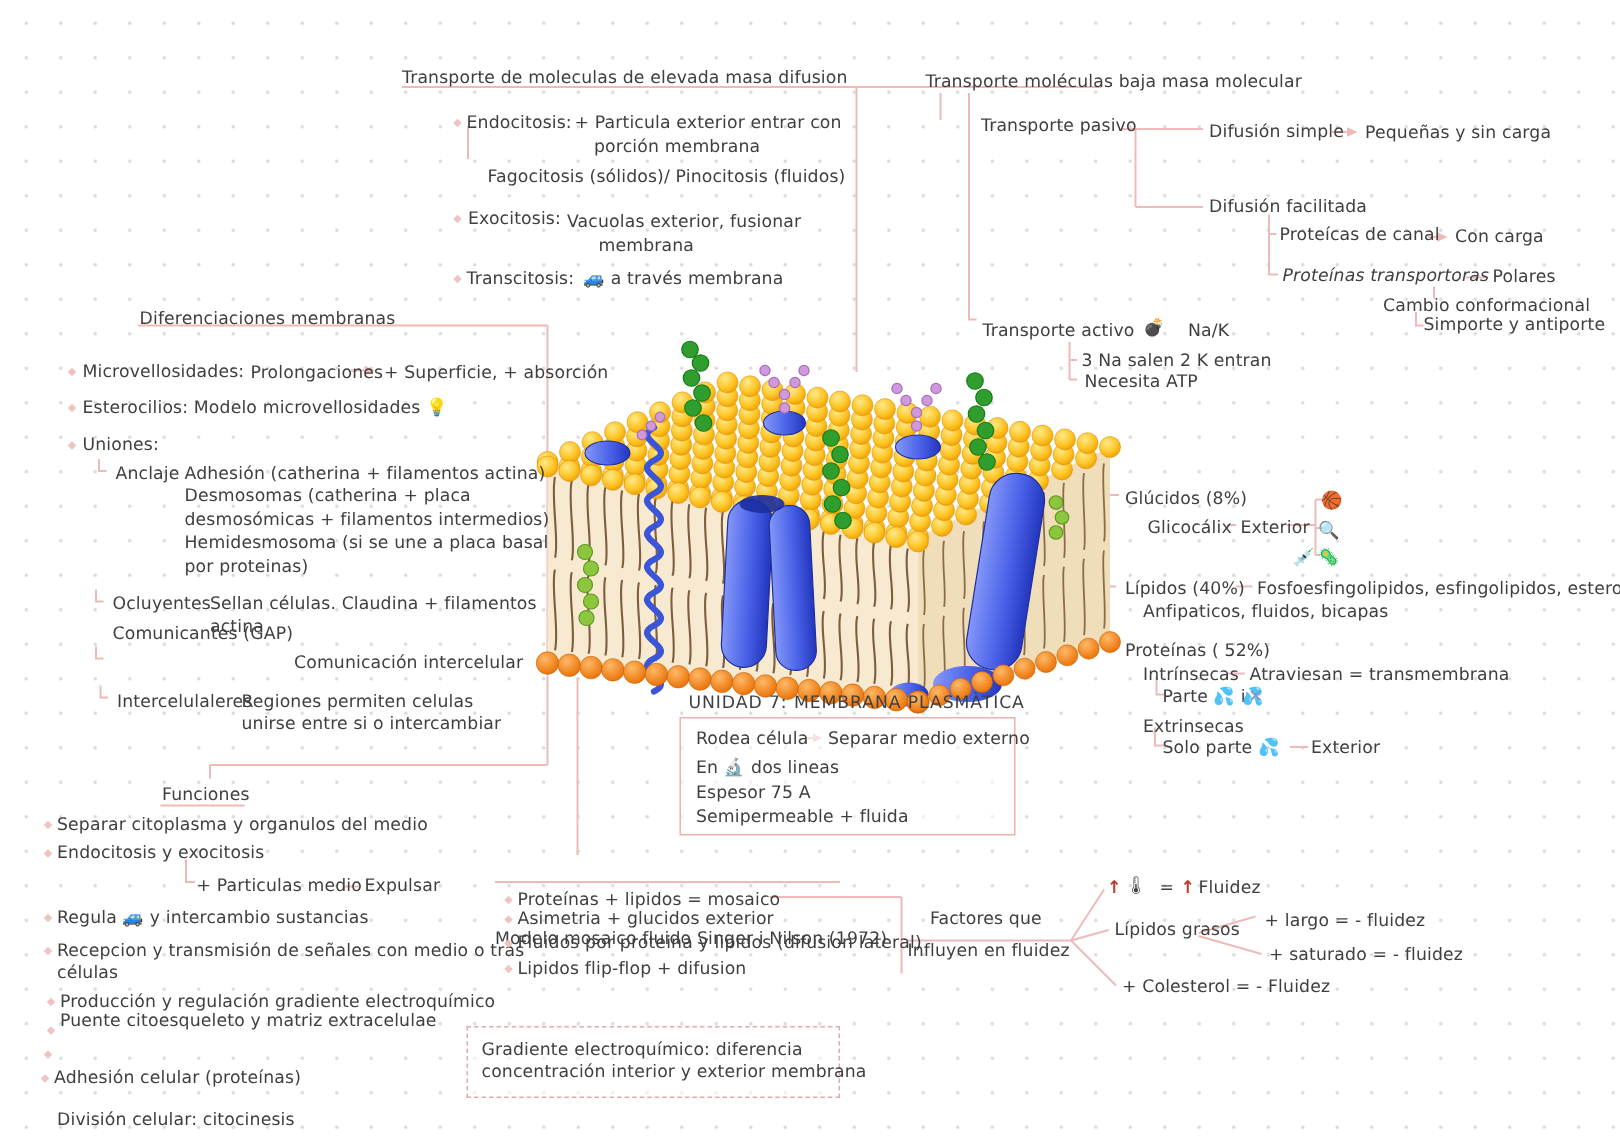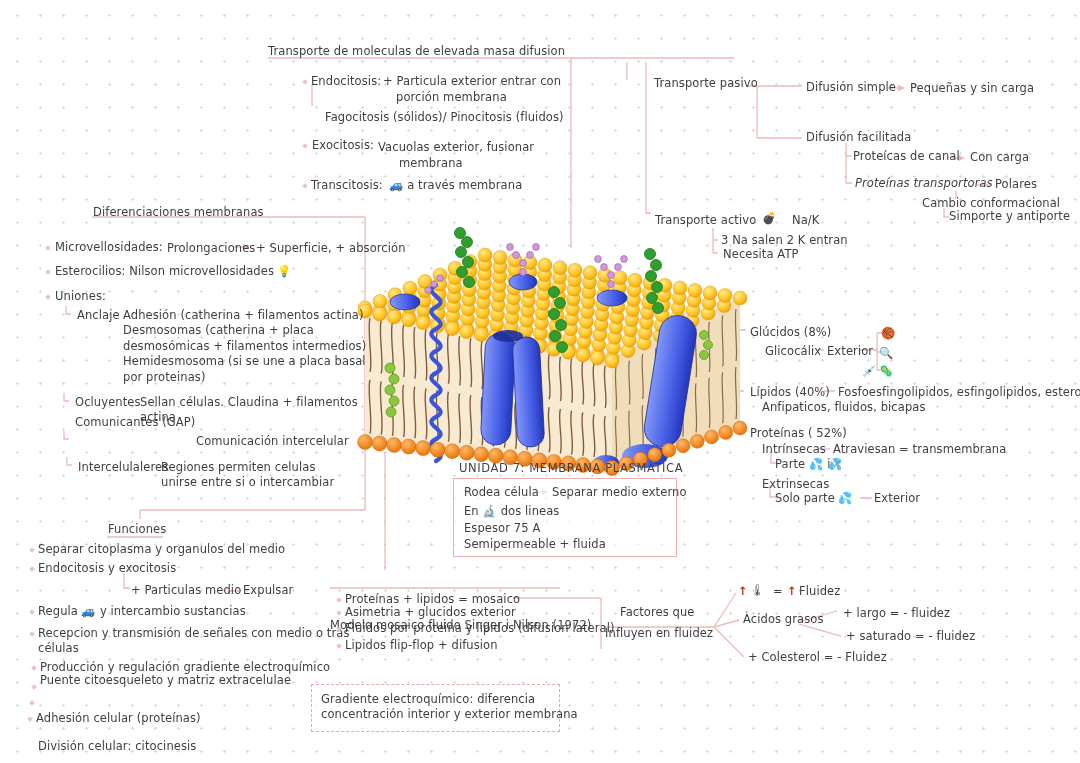--- a/index.html
+++ b/index.html
@@ -414,41 +414,42 @@
   <span class="t" style="left:311px;top:74px;">Endocitosis:</span>
   <span class="t" style="left:383px;top:74px;">+ Particula exterior entrar con</span>
   <span class="t" style="left:396px;top:90px;">porción membrana</span>
   <span class="t" style="left:325px;top:110px;">Fagocitosis (sólidos)/ Pinocitosis (fluidos)</span>
   <span class="t" style="left:312px;top:138px;">Exocitosis:</span>
   <span class="t" style="left:378px;top:140px;">Vacuolas exterior, fusionar</span>
   <span class="t" style="left:399px;top:156px;">membrana</span>
   <span class="t" style="left:311px;top:178px;">Transcitosis:</span>
   <span class="t" style="left:389px;top:178px;">🚙 a través membrana</span>
 
+  <span class="t" style="left:617px;top:47px;">Transporte moléculas baja masa molecular</span>
   <span class="t" style="left:654px;top:76px;">Transporte pasivo</span>
   <span class="t" style="left:806px;top:80px;">Difusión simple</span>
   <span class="t" style="left:910px;top:81px;">Pequeñas y sin carga</span>
   <span class="t" style="left:806px;top:130px;">Difusión facilitada</span>
   <span class="t" style="left:853px;top:149px;">Proteícas de canal</span>
   <span class="t" style="left:970px;top:150px;">Con carga</span>
   <span class="t" style="left:855px;top:176px;font-style:italic;">Proteínas transportoras</span>
   <span class="t" style="left:995px;top:177px;">Polares</span>
   <span class="t" style="left:922px;top:196px;">Cambio conformacional</span>
   <span class="t" style="left:949px;top:209px;">Simporte y antiporte</span>
   <span class="t" style="left:655px;top:213px;">Transporte activo</span>
   <span class="t" style="left:762px;top:211px;">💣</span>
   <span class="t" style="left:792px;top:213px;">Na/K</span>
   <span class="t" style="left:721px;top:233px;">3 Na salen 2 K entran</span>
   <span class="t" style="left:723px;top:247px;">Necesita ATP</span>
 
   <span class="t" style="left:93px;top:205px;">Diferenciaciones membranas</span>
   <span class="t" style="left:55px;top:240px;">Microvellosidades:</span>
   <span class="t" style="left:167px;top:241px;">Prolongaciones</span>
   <span class="t" style="left:256px;top:241px;">+ Superficie, + absorción</span>
-  <span class="t" style="left:55px;top:264px;">Esterocilios: Nilson microvellosidades 💡</span>
+  <span class="t" style="left:55px;top:264px;">Esterocilios: Modelo microvellosidades 💡</span>
   <span class="t" style="left:55px;top:289px;">Uniones:</span>
   <span class="t" style="left:77px;top:308px;">Anclaje</span>
   <span class="t ml" style="left:123px;top:308px;">Adhesión (catherina + filamentos actina)
 Desmosomas (catherina + placa
 desmosómicas + filamentos intermedios)
 Hemidesmosoma (si se une a placa basal
 por proteinas)</span>
   <span class="t" style="left:75px;top:395px;">Ocluyentes</span>
   <span class="t ml" style="left:140px;top:395px;">Sellan células. Claudina + filamentos
 actina</span>
@@ -509,21 +510,21 @@
   <span class="t" style="left:775px;top:491px;">Solo parte 💦</span>
   <span class="t" style="left:874px;top:491px;">Exterior</span>
 
   <span class="t" style="left:620px;top:605px;">Factores que</span>
   <span class="t" style="left:605px;top:626px;">Influyen en fluidez</span>
   <span class="t red" style="left:738px;top:584px;">↑</span>
   <span class="t" style="left:750px;top:583px;">🌡</span>
   <span class="t" style="left:773px;top:584px;">=</span>
   <span class="t red" style="left:787px;top:584px;">↑</span>
   <span class="t" style="left:799px;top:584px;">Fluidez</span>
-  <span class="t" style="left:743px;top:612px;">Àcidos grasos</span>
+  <span class="t" style="left:743px;top:612px;">Lípidos grasos</span>
   <span class="t" style="left:843px;top:606px;">+ largo = - fluidez</span>
   <span class="t" style="left:846px;top:629px;">+ saturado = - fluidez</span>
   <span class="t" style="left:748px;top:650px;">+ Colesterol = - Fluidez</span>
 
   <div class="bm" style="left:46px;top:246px;"></div>
   <div class="bm" style="left:46px;top:270px;"></div>
   <div class="bm" style="left:46px;top:295px;"></div>
   <div class="bm" style="left:30px;top:548px;"></div>
   <div class="bm" style="left:30px;top:567px;"></div>
   <div class="bm" style="left:30px;top:610px;"></div>

